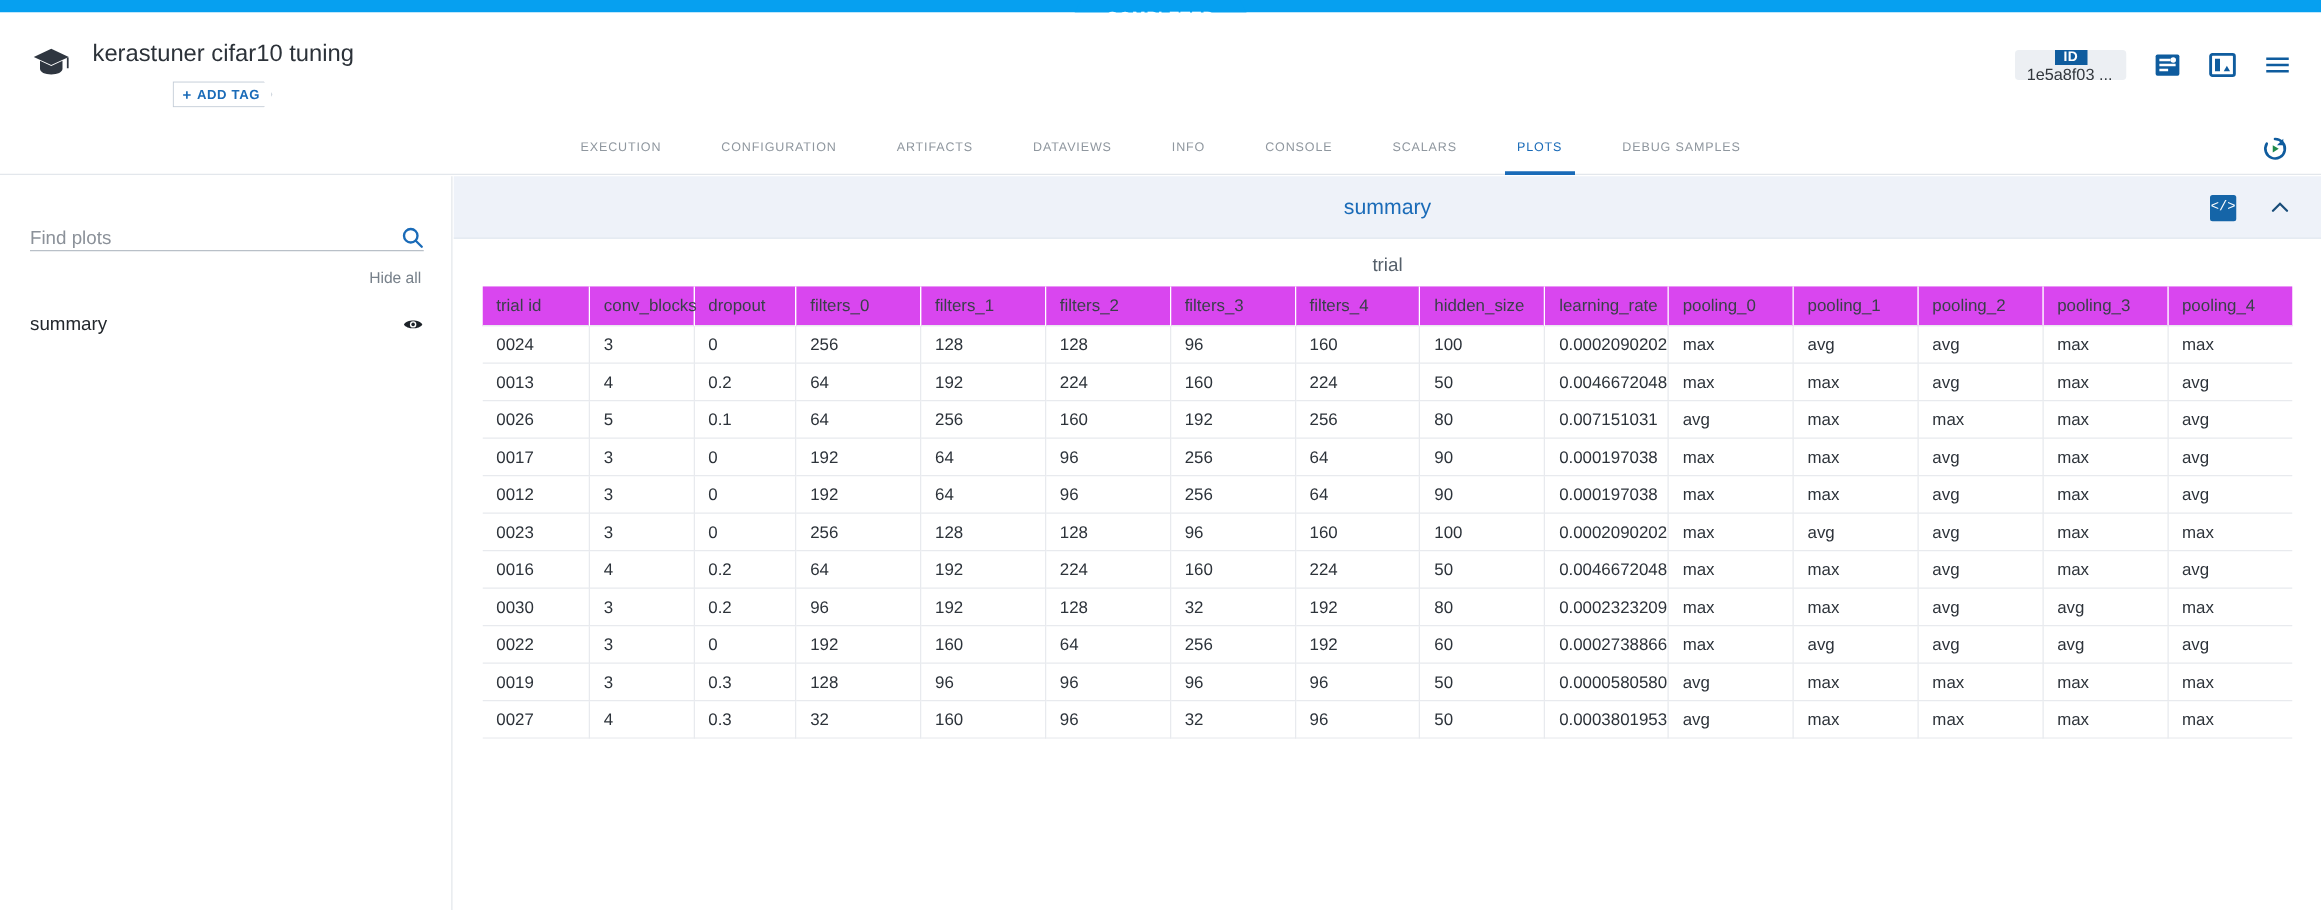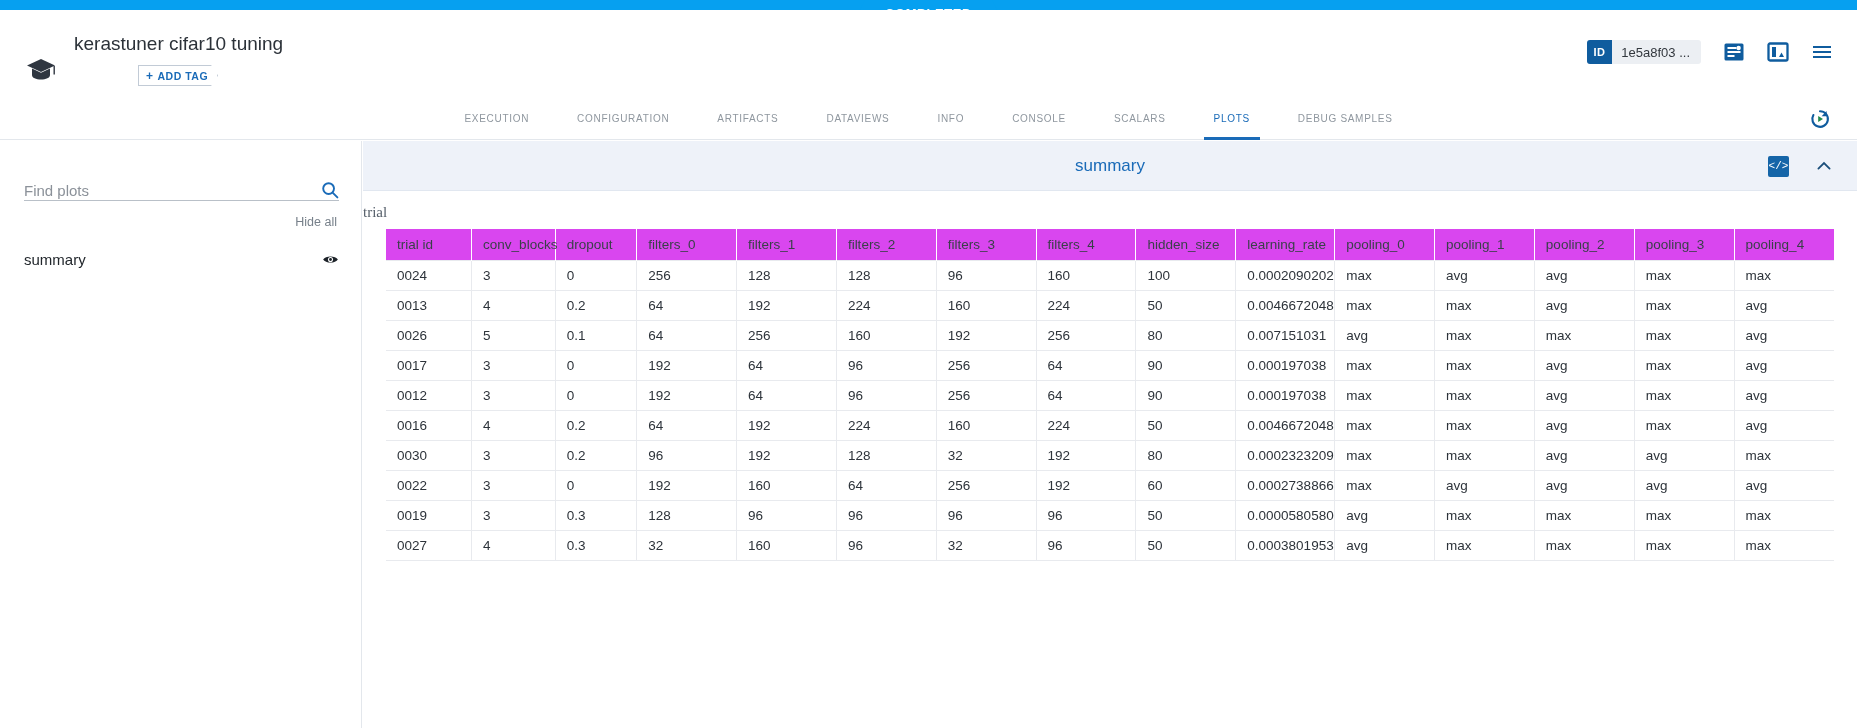--- a/index.html
+++ b/index.html
@@ -29,21 +29,21 @@
     -webkit-clip-path: polygon(16px 0, calc(100% - 16px) 0, 100% 100%, 0 100%);
   }
 
   
   .header {
     position: absolute; top: 10px; left: 0; width: 1857px; height: 88px;
     background: #ffffff;
   }
   .header-left {
     position: absolute; left: 24px; top: 22px;
-    display: flex; align-items: flex-end;
+    display: flex; align-items: flex-start;
   }
   .grad-icon { width: 34px; height: 34px; margin-right: 16px; flex: none; }
   .title-block { display: flex; flex-direction: column; }
   .exp-title {
     font-size: 19px; color: #2c3239; font-weight: 400;
     line-height: 24px; white-space: nowrap;
   }
   .add-tag {
     margin-top: 9px; margin-left: 64px;
     height: 21px; display: inline-flex; align-items: center;
@@ -54,21 +54,21 @@
     -webkit-clip-path: polygon(0 0, calc(100% - 7px) 0, 100% 50%, calc(100% - 7px) 100%, 0 100%);
   }
   .add-tag .plus { margin-right: 4px; font-size: 12px; line-height: 1; }
 
   .header-right {
     position: absolute; right: 24px; top: 30px;
     display: flex; align-items: center; gap: 22px;
   }
   .id-chip {
     display: flex; align-items: center; height: 24px;
-    background: #eceff3; border-radius: 3px; overflow: hidden;
+    background: #eceff3; border-radius: 3px; overflow: hidden; flex-direction: column;
   }
   .id-chip .id-key {
     background: #0f5c9e; color: #fff; font-size: 11px; font-weight: bold;
     height: 24px; display: flex; align-items: center; padding: 0 7px;
     letter-spacing: 0.4px;
   }
   .id-chip .id-val {
     color: #32373d; font-size: 13px; padding: 0 11px 0 9px; white-space: nowrap;
   }
   .hicon { width: 22px; height: 22px; cursor: pointer; }
@@ -140,21 +140,21 @@
   .code-btn {
     width: 21px; height: 21px; background: #1565a8;
     display: flex; align-items: center; justify-content: center;
     color: #fff; font-size: 11px; border-radius: 2px; cursor: pointer;
     font-family: "Liberation Mono", monospace;
   }
   .collapse-btn { width: 18px; height: 18px; cursor: pointer; }
 
   .plot-title {
     position: absolute; top: 63px; left: 0; width: 1494px;
-    font-size: 15px; color: #555f6a; font-family: Liberation Serif, serif;
+    text-align: center; font-size: 15px; color: #555f6a;
   }
 
   
   .table-wrap {
     position: absolute; top: 88px; left: 23px; width: 1448px;
     overflow: hidden;
   }
   table.trial { border-collapse: collapse; table-layout: fixed; width: 1448px; }
   table.trial th {
     background: #d946ef; color: #3a4049; font-weight: normal;
@@ -412,20 +412,37 @@
               <td>64</td>
               <td>90</td>
               <td>0.000197038</td>
               <td>max</td>
               <td>max</td>
               <td>avg</td>
               <td>max</td>
               <td>avg</td>
             </tr>
             <tr>
+              <td>0023</td>
+              <td>3</td>
+              <td>0</td>
+              <td>256</td>
+              <td>128</td>
+              <td>128</td>
+              <td>96</td>
+              <td>160</td>
+              <td>100</td>
+              <td>0.0002090202</td>
+              <td>max</td>
+              <td>avg</td>
+              <td>avg</td>
+              <td>max</td>
+              <td>max</td>
+            </tr>
+            <tr>
               <td>0016</td>
               <td>4</td>
               <td>0.2</td>
               <td>64</td>
               <td>192</td>
               <td>224</td>
               <td>160</td>
               <td>224</td>
               <td>50</td>
               <td>0.0046672048</td>

